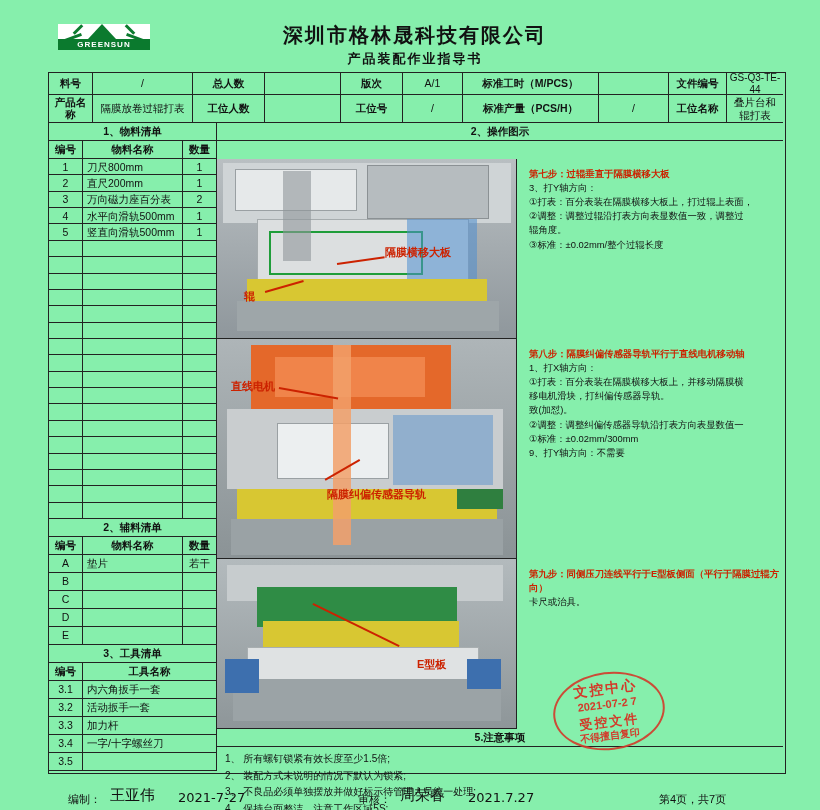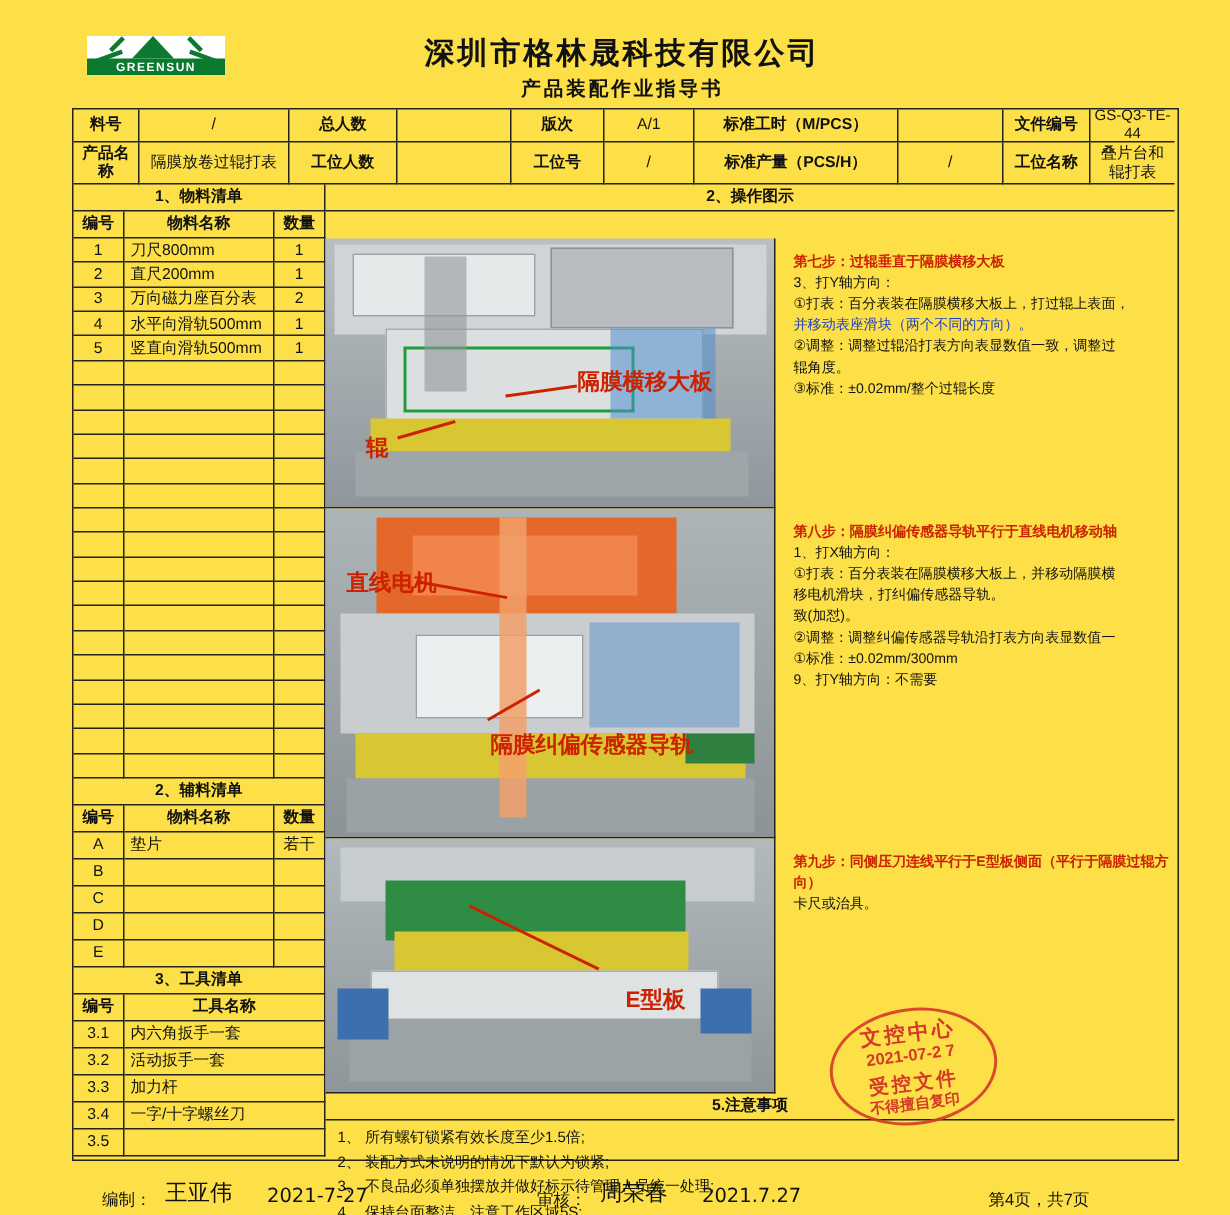--- a/index.html
+++ b/index.html
@@ -6,21 +6,21 @@
   body{
     width:820px;height:810px;
     background:#ffffff;
     font-family:"Liberation Sans","DejaVu Sans",sans-serif;
     color:#111;
     overflow:hidden;
     position:relative;
   }
   .page{
     position:absolute;left:0;top:0;width:820px;height:810px;
-    background:#fde047;
+    background:#86efac;
   }
   
   .header{
     position:absolute;left:50px;top:22px;width:730px;height:48px;
   }
   .logo{
     position:absolute;left:8px;top:2px;width:92px;height:40px;
   }
   .logo .mark{
     width:92px;height:26px;background:#ffffff;position:relative;
@@ -61,21 +61,21 @@
   }
   .cell.left{justify-content:flex-start;padding-left:4px;text-align:left;}
   .cell.nr{border-right:none;}
   .bold{font-weight:bold;}
   
   .photo{
     position:absolute;box-sizing:border-box;overflow:hidden;
     background:#9aa3a7;
   }
   .ann{
-    position:absolute;color:#cc2200;font-size:15px;font-weight:bold;
+    position:absolute;color:#cc2200;font-size:11px;font-weight:bold;
     white-space:nowrap;
   }
   .arrow{position:absolute;background:#cc2200;height:1.5px;transform-origin:left center;}
   .steptext{
     position:absolute;font-size:9.4px;line-height:1.5;color:#111;
   }
   .steptext .h{color:#cc2200;font-weight:bold;}
   .steptext .b{color:#1a3ecc;}
   .notes{
     position:absolute;font-size:10px;line-height:1.65;
@@ -300,21 +300,20 @@
       <div style="position:absolute;left:8px;top:100px;width:34px;height:34px;background:#3d6fae;"></div>
       <div style="position:absolute;left:250px;top:100px;width:34px;height:30px;background:#3d6fae;"></div>
       <div class="arrow" style="left:96px;top:44px;width:96px;transform:rotate(26deg);"></div>
       <div class="ann" style="left:200px;top:98px;">E型板</div>
     </div>
 
     <div class="steptext" style="left:480px;top:94px;width:250px;">
       <div class="h">第七步：过辊垂直于隔膜横移大板</div>
       <div>3、打Y轴方向：</div>
       <div>①打表：百分表装在隔膜横移大板上，打过辊上表面，</div>
-      <div class="b">并移动表座滑块（两个不同的方向）。</div>
       <div>②调整：调整过辊沿打表方向表显数值一致，调整过</div>
       <div>辊角度。</div>
       <div>③标准：±0.02mm/整个过辊长度</div>
     </div>
 
     <div class="steptext" style="left:480px;top:274px;width:250px;">
       <div class="h">第八步：隔膜纠偏传感器导轨平行于直线电机移动轴</div>
       <div>1、打X轴方向：</div>
       <div>①打表：百分表装在隔膜横移大板上，并移动隔膜横</div>
       <div>移电机滑块，打纠偏传感器导轨。</div>

